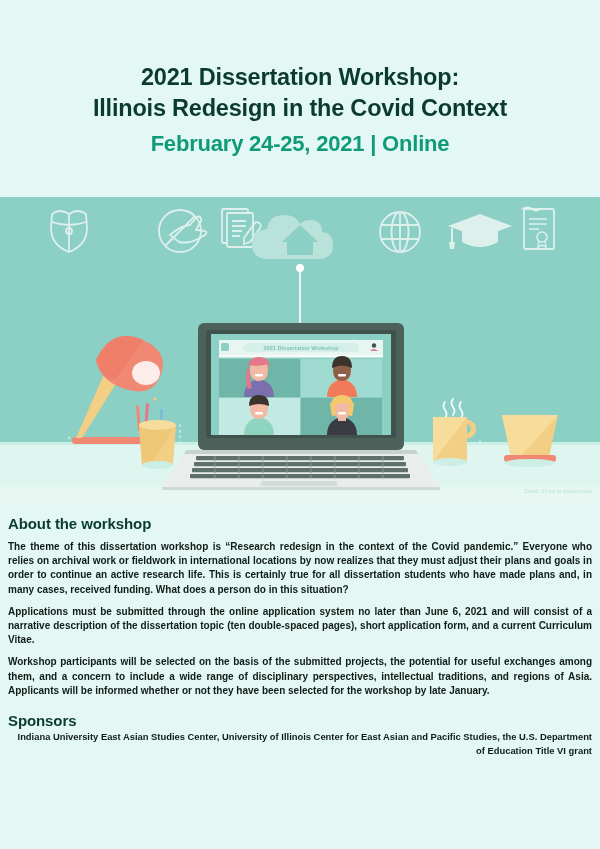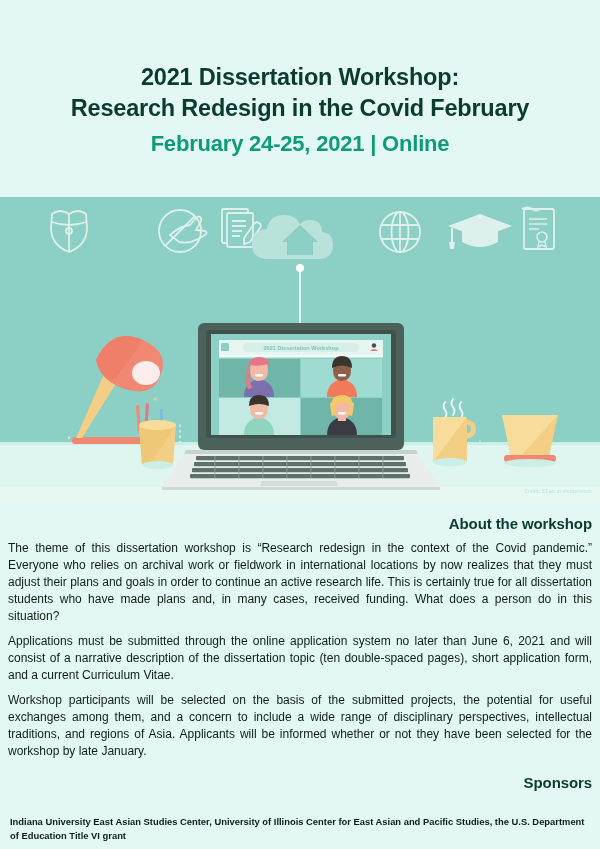--- a/index.html
+++ b/index.html
@@ -53,54 +53,54 @@
   }
 
   
   .content {
     position: absolute;
     left: 0; top: 503px;
     width: 600px;
     padding: 0 8px;
   }
   .section-head {
-    text-align: right;
+    text-align: left;
     font-size: 15px;
     font-weight: bold;
     color: #0b3b2e;
     margin-top: 12px;
     margin-bottom: 8px;
     letter-spacing: -0.1px;
   }
   .para {
-    font-size: 12px;
-    font-weight: normal;
+    font-size: 10px;
+    font-weight: bold;
     color: #111c17;
     line-height: 1.42;
     text-align: justify;
     margin-bottom: 8px;
   }
-  .sponsor-head { margin-top: 14px; margin-bottom: 24px; }
+  .sponsor-head { margin-top: 14px; margin-bottom: 1px; }
   .sponsor-text {
     font-size: 9.4px;
     font-weight: bold;
     color: #111c17;
     line-height: 1.45;
-    text-align: left;
+    text-align: right;
     padding-left: 2px;
   }
 </style>
 </head>
 <body>
 
 <div class="poster">
 
   <div class="header">
     <div class="title-line">2021 Dissertation Workshop:</div>
-    <div class="title-line">Research Redesign in the Covid February</div>
+    <div class="title-line">Illinois Redesign in the Covid Context</div>
     <div class="subtitle">February 24-25, 2021 | Online</div>
   </div>
 
   <div class="illus">
     <svg class="illus-svg" viewBox="0 0 600 306">
 
       <rect x="0" y="0" width="600" height="306" fill="#8ccfc5"></rect>
 
       <g stroke="#cfece6" stroke-width="1.6" stroke-linecap="round" stroke-dasharray="1.5 4" fill="none">
         <path d="M69 240 L69 272 L460 272"></path>

